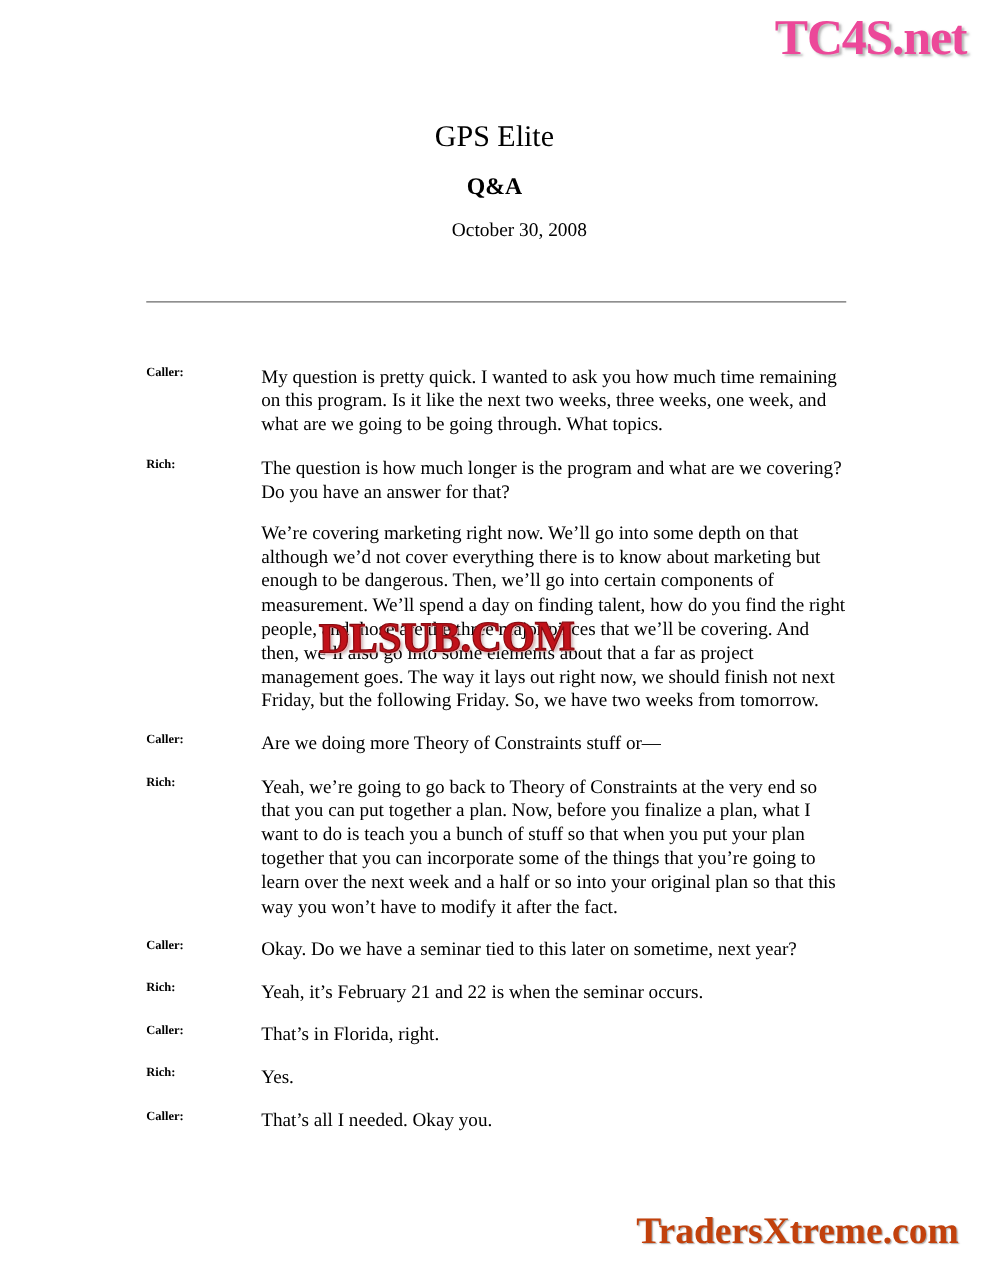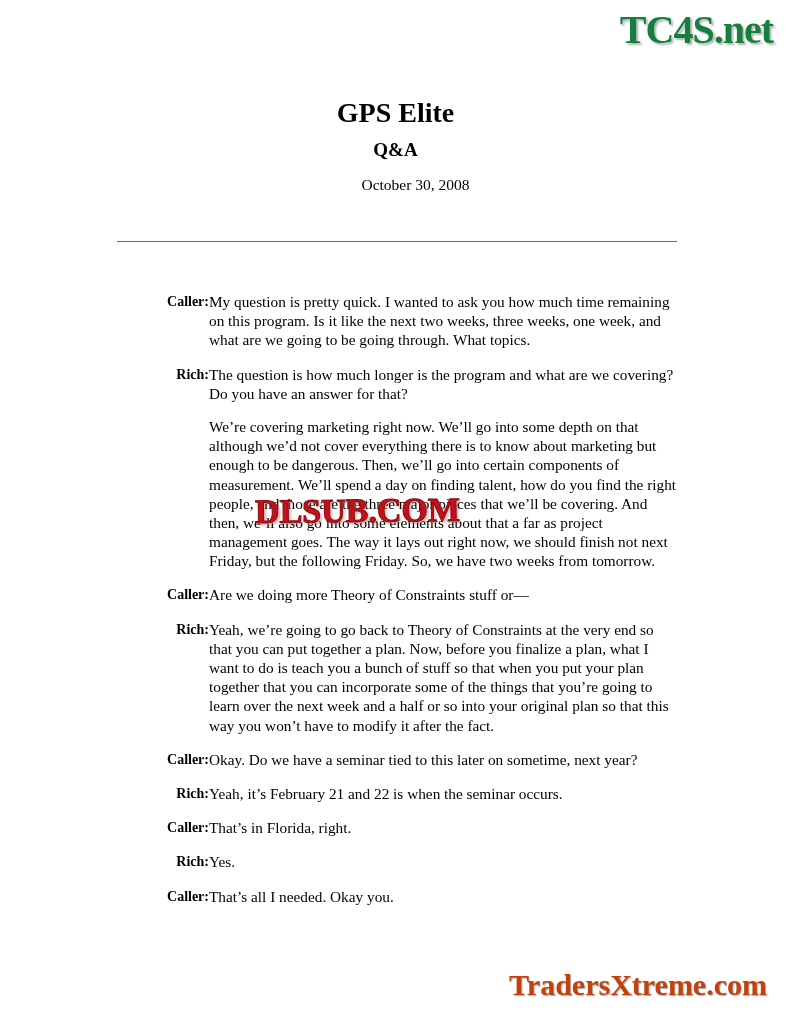--- a/index.html
+++ b/index.html
@@ -18,21 +18,21 @@
 
   
   .wm-top {
     position: absolute;
     top: 6px;
     right: 18px;
     font-family: "Liberation Serif", serif;
     font-weight: bold;
     font-size: 40px;
     letter-spacing: -1px;
-    color: #15803d;
+    color: #ec4899;
     text-shadow: 2px 2px 2px rgba(120,120,120,0.55);
     white-space: nowrap;
   }
 
   
   .wm-bottom {
     position: absolute;
     bottom: 22px;
     right: 24px;
     font-family: "Liberation Serif", serif;
@@ -67,22 +67,22 @@
     width: 791px;
     height: 1024px;
   }
 
   .doc-title {
     position: absolute;
     left: 0;
     top: 97px;
     width: 791px;
     text-align: center;
-    font-size: 28px;
-    font-weight: bold;
+    font-size: 24px;
+    font-weight: normal;
   }
   .doc-subtitle {
     position: absolute;
     left: 0;
     top: 139px;
     width: 791px;
     text-align: center;
     font-size: 19px;
     font-weight: bold;
   }
@@ -114,24 +114,23 @@
 
   .qa-row {
     display: flex;
     align-items: flex-start;
     margin-bottom: 15px;
   }
   .speaker {
     width: 92px;
     flex: 0 0 92px;
     font-weight: bold;
-    font-size: 14px;
+    font-size: 10px;
     line-height: 1.28;
     padding-top: 1px;
-    text-align: right;
   }
   .lines {
     flex: 1 1 auto;
     font-size: 15.3px;
     line-height: 1.255;
     text-align: left;
   }
   .lines p {
     margin: 0 0 14px 0;
   }

